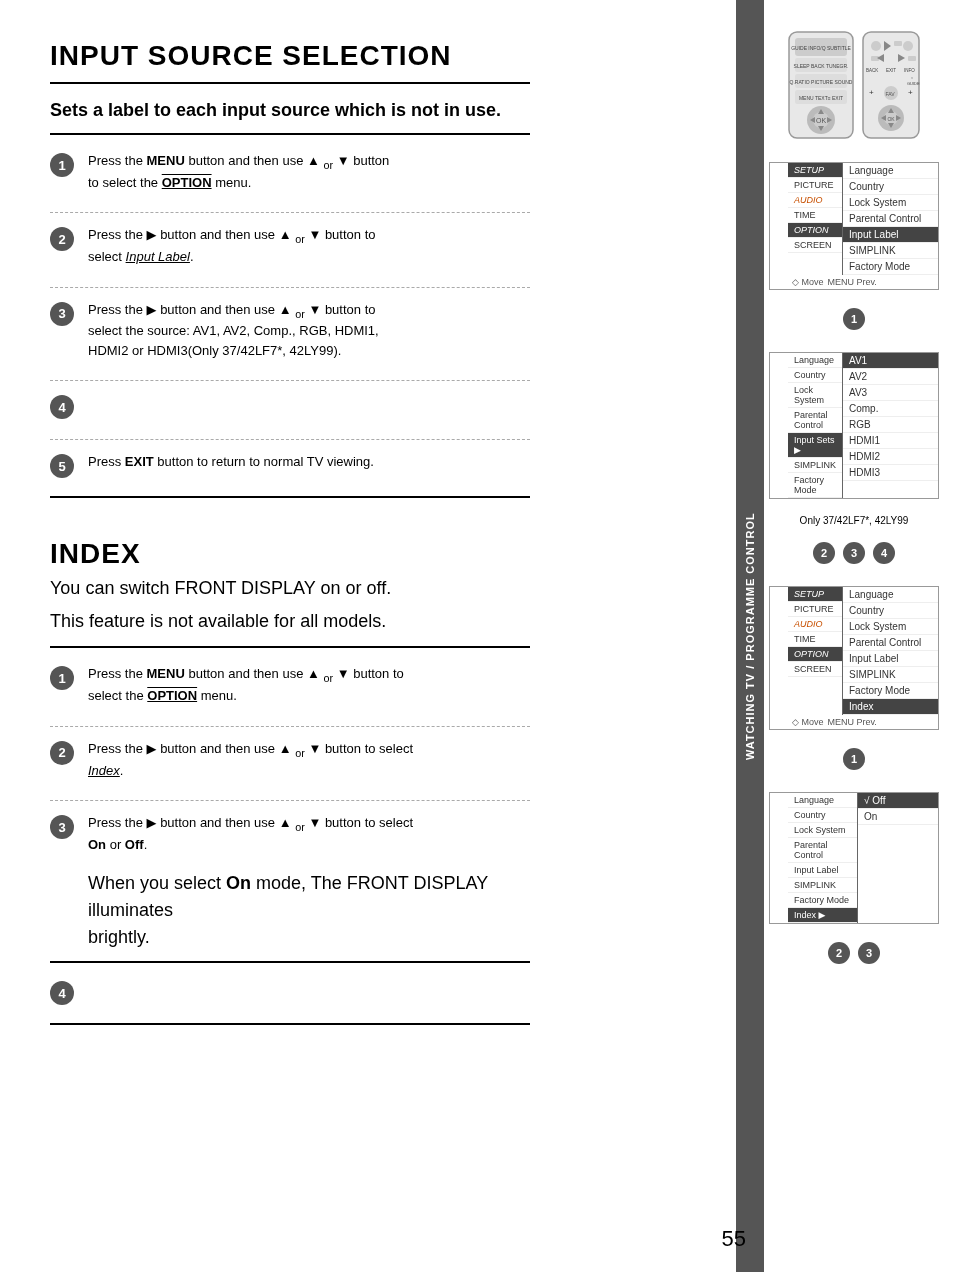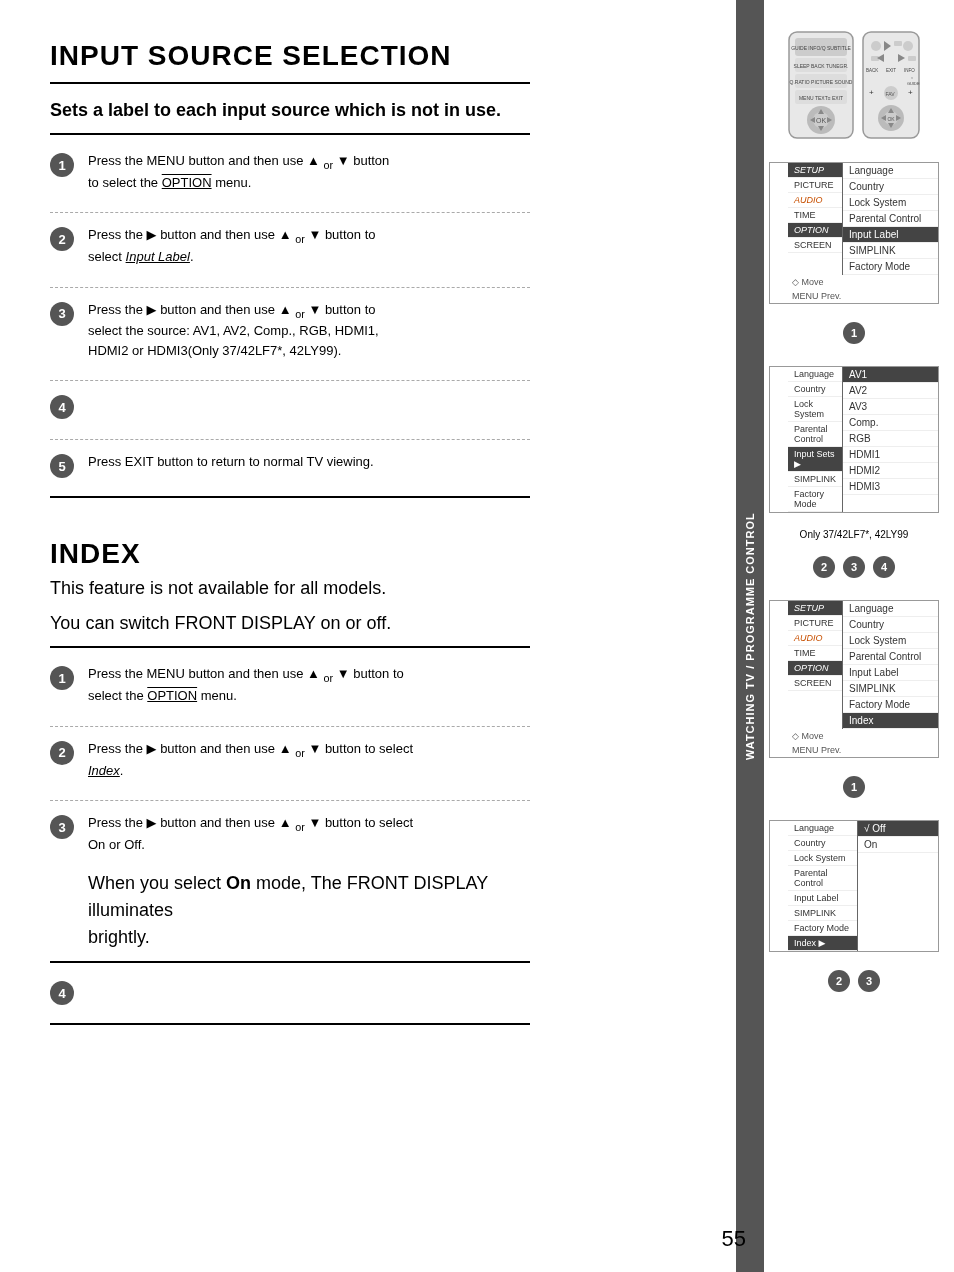--- a/index.html
+++ b/index.html
@@ -107,21 +107,21 @@
       margin-right: 14px;
       margin-top: 2px;
     }
 
     .step-text {
       font-size: 13px;
       line-height: 1.5;
     }
 
     .step-text b {
-      font-weight: normal;
+      font-weight: bold;
       text-align: center;
     }
 
     .step-text .underline {
       text-decoration: underline;
       font-style: italic;
     }
 
     .sub-note {
       font-size: 18px;
@@ -200,21 +200,20 @@
       text-align: center;
       margin: 2px 0 2px 0;
     }
 
     .menu-bottom-nav {
       font-size: 9px;
       color: #555;
       padding: 2px 4px;
       display: flex;
       gap: 4px;
-      flex-direction: column;
     }
 
     .page-number {
       position: absolute;
       bottom: 20px;
       right: 208px;
       font-size: 22px;
       font-weight: normal;
     }
 
@@ -268,22 +267,22 @@
       <div class="step-circle">5</div>
       <div class="step-text">
         Press <b>EXIT</b> button to return to normal TV viewing.
       </div>
     </div>
     <hr class="section-line">
 
     <div class="section-gap"></div>
 
     <h1 class="section-title">INDEX</h1>
+    <p class="section-subtitle" style="font-weight:normal; margin-top:6px;">You can switch FRONT DISPLAY on or off.</p>
     <p class="section-subtitle" style="font-weight:normal; margin-bottom:14px;">This feature is not available for all models.</p>
-    <p class="section-subtitle" style="font-weight:normal; margin-top:6px;">You can switch FRONT DISPLAY on or off.</p>
     <hr class="section-line">
 
     <div class="step">
       <div class="step-circle">1</div>
       <div class="step-text">
         Press the <b>MENU</b> button and then use ▲ <sub>or</sub> ▼ button to<br>select the <b><span style="text-decoration:overline underline;">OPTION</span></b> menu.
       </div>
     </div>
     <hr class="dashed-line">
 

